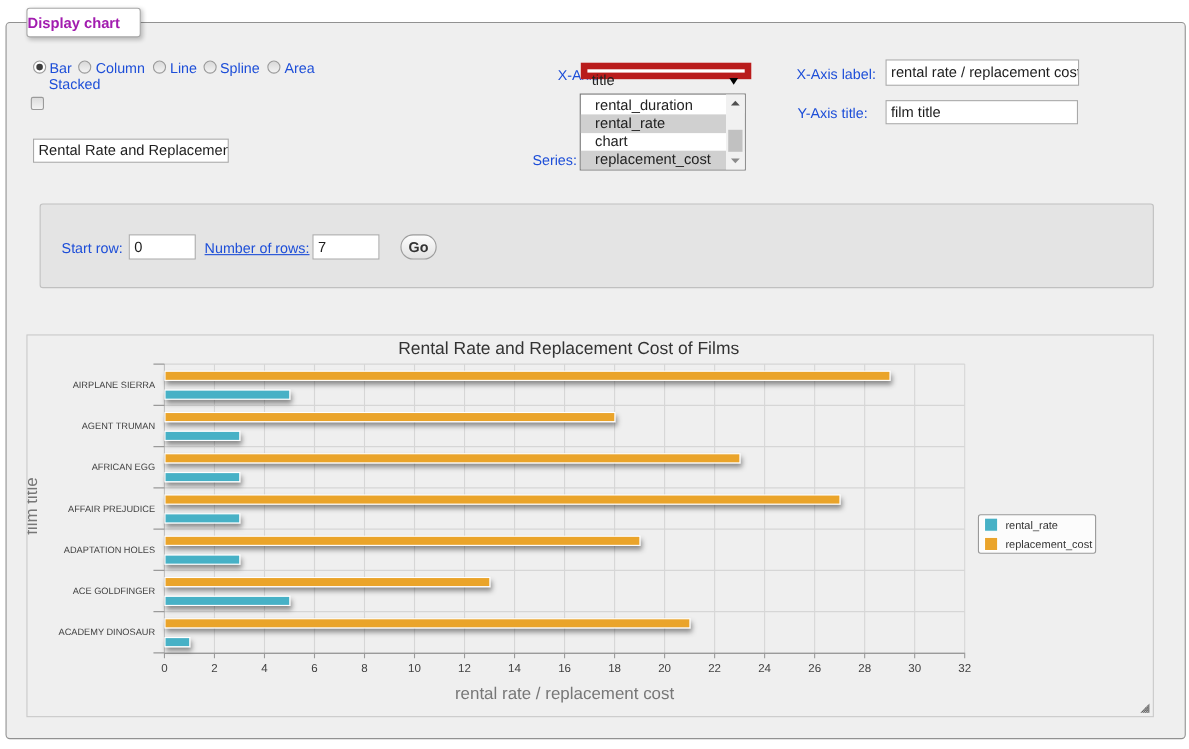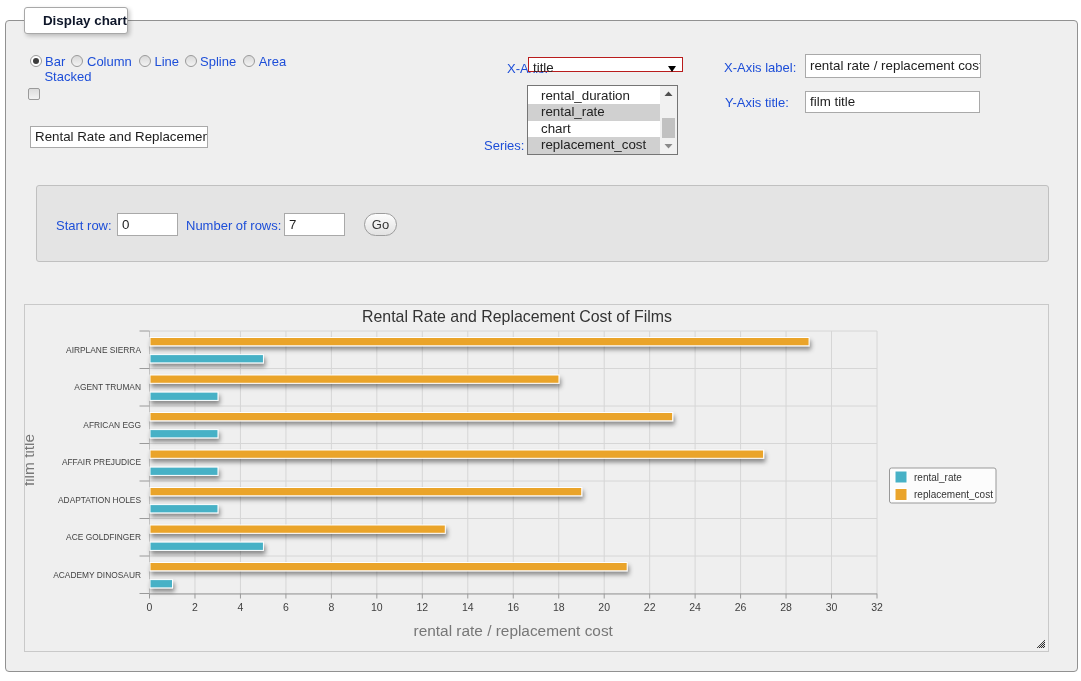--- a/index.html
+++ b/index.html
@@ -1,31 +1,31 @@
 <!DOCTYPE html>
 <html><head><meta charset="utf-8">
 <style>
 * { margin:0; padding:0; box-sizing:border-box; }
 html,body { width:1081px; height:681px; background:#fff; font-family:"Liberation Sans", sans-serif; }
 #page { position:relative; width:1081px; height:681px; overflow:hidden; font-size:13px; color:#222; }
 .abs { position:absolute; }
 #fs { position:absolute; left:5px; top:20px; width:1073px; height:652px; background:#efefef; border:1px solid #919191; border-radius:4px; }
 #lg { position:absolute; left:24px; top:7px; width:104px; height:27px; background:#fff; border:1px solid #a8a8a8; border-radius:3px;
-      box-shadow:2px 2px 4px rgba(0,0,0,0.22); font-weight:bold; font-size:13.4px; color:#0f172a; text-align:right; line-height:25px; }
+      box-shadow:2px 2px 4px rgba(0,0,0,0.22); font-weight:bold; font-size:13.4px; color:#a21caf; text-align:left; line-height:25px; }
 .radio { position:absolute; width:12px; height:12px; border:1px solid #9a9a9a; border-radius:50%; background:linear-gradient(#d9d9d9,#f3f3f3); }
 .radio.on { background:#fff; }
 .radio.on::after { content:""; position:absolute; left:2px; top:2px; width:6px; height:6px; border-radius:50%; background:#3d3d3d; }
 .cb { position:absolute; width:12px; height:12px; border:1px solid #9a9a9a; border-radius:2px; background:linear-gradient(#dcdcdc,#f3f3f3); }
 .inp { position:absolute; background:#fff; border:1px solid #a9a9a9; font-size:13.33px; color:#1d1d1d; line-height:20px; padding:0 0 0 4px; white-space:nowrap; overflow:hidden; }
 .lbl { position:absolute; color:#1d4ed8; }
 #gobox { position:absolute; left:36px; top:185px; width:1013px; height:77px; background:#e4e4e4; border:1px solid #c0c0c0; border-radius:3px; }
 #gobtn { position:absolute; left:364px; top:213px; width:33px; height:23px; border:1px solid #9d9d9d; border-radius:12px;
-         background:linear-gradient(#fdfdfd,#e2e2e2); font-weight:normal; font-size:13px; color:#333; text-align:center; line-height:21px; }
+         background:linear-gradient(#fdfdfd,#e2e2e2); font-weight:bold; font-size:13px; color:#333; text-align:center; line-height:21px; }
 #chart { position:absolute; left:24px; top:304px; width:1025px; height:348px; border:1px solid #c9c9c9; }
-#sel { position:absolute; left:528px; top:57px; width:155px; height:15px; background:#fff; border:1px solid #b91c1c; font-size:13.33px; line-height:19px; padding-left:4px; }
+#sel { position:absolute; left:528px; top:57px; width:155px; height:15px; background:#fff; border:6px solid #b91c1c; font-size:13.33px; line-height:19px; padding-left:4px; }
 #sel .arr { position:absolute; right:6px; top:8px; width:0; height:0; border-left:4px solid transparent; border-right:4px solid transparent; border-top:6px solid #000; }
 #list { position:absolute; left:527px; top:85px; width:151px; height:70px; background:#fff; border:1px solid #757575; font-size:13.33px; padding-top:2px; }
 #list .it { height:16.4px; line-height:16.4px; padding-left:13px; white-space:nowrap; }
 #list .hl { background:#d0d0d0; }
 #list .sbar { position:absolute; right:0; top:0; width:17px; height:68px; background:#f1f1f1; }
 #list .abs { position:absolute; }
 #list .thumb { position:absolute; right:2px; top:32px; width:13px; height:20px; background:#c1c1c1; }
 </style></head>
 <body>
 <div id="page">
@@ -70,21 +70,21 @@
   </div>
 
   <div class="lbl" style="left:724px; top:60px;">X-Axis label:</div>
   <div class="inp" style="left:805px; top:54px; width:176px; height:24px; line-height:22px;">rental rate / replacement cost</div>
   <div class="lbl" style="left:725px; top:95px;">Y-Axis title:</div>
   <div class="inp" style="left:805px; top:91px; width:175px; height:22px;">film title</div>
 
   <div id="gobox"></div>
   <div class="lbl" style="left:56px; top:218px;">Start row:</div>
   <div class="inp" style="left:117px; top:213px; width:61px; height:23px; line-height:21px;">0</div>
-  <div class="lbl" style="left:186px; top:218px;">Number of rows:</div>
+  <div class="lbl" style="left:186px; top:218px;text-decoration:underline;">Number of rows:</div>
   <div class="inp" style="left:284px; top:213px; width:61px; height:23px; line-height:21px;">7</div>
   <div id="gobtn">Go</div>
 
   <div id="chart"><svg width="1025" height="347" viewBox="0 0 1025 347" font-family="Liberation Sans, sans-serif">
 <defs>
           <filter id="sh" x="-20%" y="-30%" width="140%" height="180%">
             <feDropShadow dx="1.5" dy="3.5" stdDeviation="2.2" flood-color="#000" flood-opacity="0.42"></feDropShadow>
           </filter>
         </defs>
 <line x1="124.5" y1="26" x2="124.5" y2="288.5" stroke="#d6d6d6" stroke-width="1"></line>

